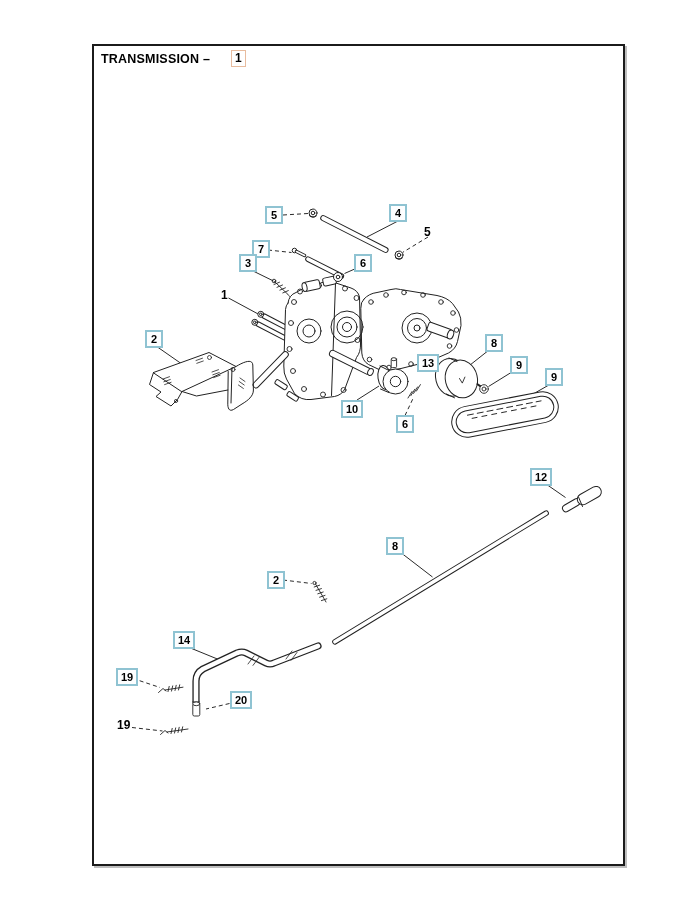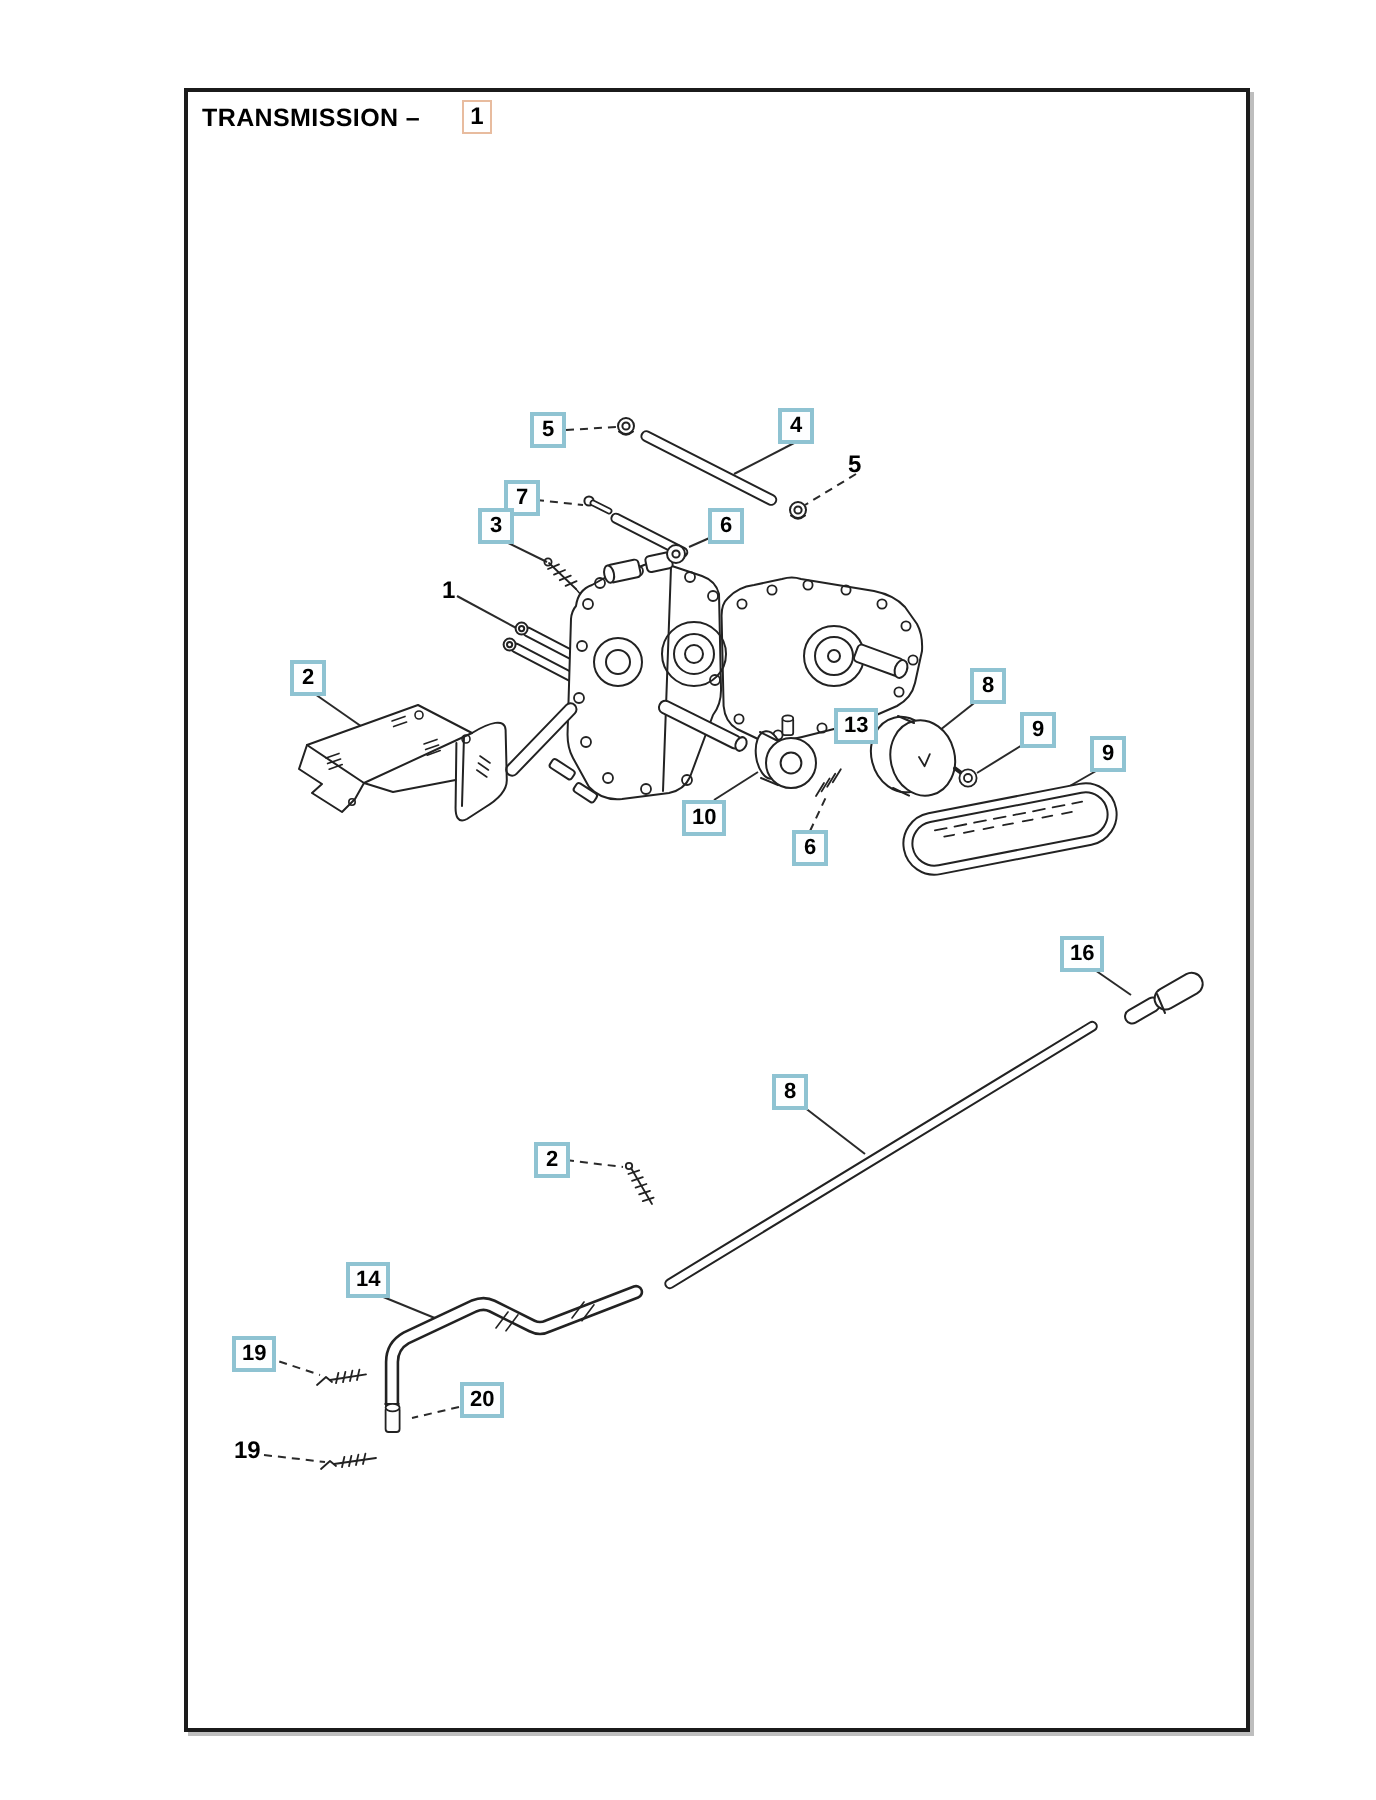--- a/index.html
+++ b/index.html
@@ -267,21 +267,21 @@
   <div class="co" style="left:239px;top:254px">3</div>
   <div class="co" style="left:354px;top:254px">6</div>
   <div class="con" style="left:221px;top:289px">1</div>
   <div class="co" style="left:145px;top:330px">2</div>
   <div class="co" style="left:417px;top:354px">13</div>
   <div class="co" style="left:485px;top:334px">8</div>
   <div class="co" style="left:510px;top:356px">9</div>
   <div class="co" style="left:545px;top:368px">9</div>
   <div class="co" style="left:341px;top:400px">10</div>
   <div class="co" style="left:396px;top:415px">6</div>
-  <div class="co" style="left:530px;top:468px">16</div>
+  <div class="co" style="left:530px;top:468px">12</div>
   <div class="co" style="left:386px;top:537px">8</div>
   <div class="co" style="left:267px;top:571px">2</div>
   <div class="co" style="left:173px;top:631px">14</div>
   <div class="co" style="left:116px;top:668px">19</div>
   <div class="co" style="left:230px;top:691px">20</div>
   <div class="con" style="left:117px;top:719px">19</div>
 
 </div>
 
 </body></html>

